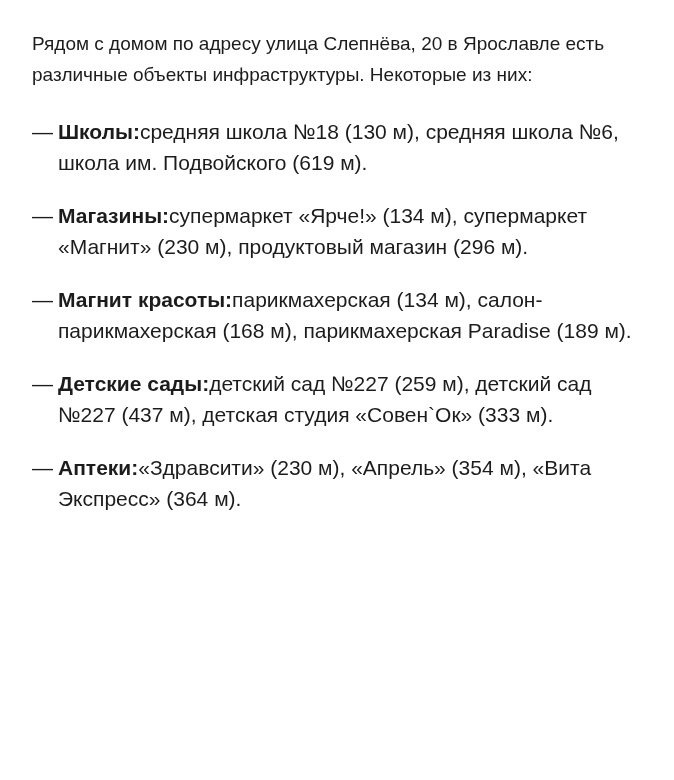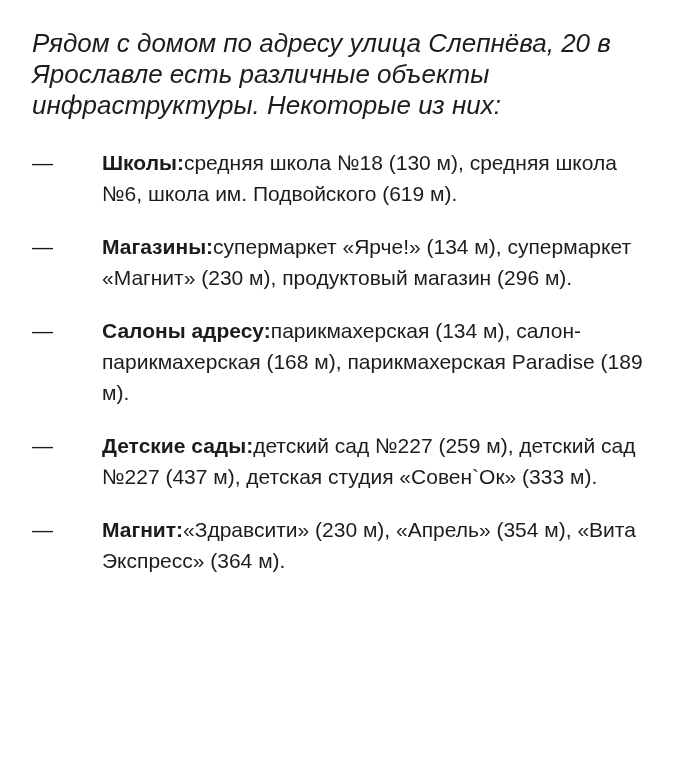--- a/index.html
+++ b/index.html
@@ -14,26 +14,25 @@
     color: #1a1a1a;
     overflow: hidden;
   }
   .page {
     box-sizing: border-box;
     width: 674px;
     height: 780px;
     padding: 28px 30px 0 32px;
   }
   .intro {
-    font-size: 26px;
+    font-size: 19px;
     line-height: 31px;
     color: #1c1c1c;
     margin: 0 0 26px 0;
     max-width: 600px;
-    font-style: italic;
   }
   .list {
     margin: 0;
     padding: 0;
     list-style: none;
   }
   .list-item {
     display: flex;
     align-items: flex-start;
     font-size: 21px;
@@ -44,21 +43,20 @@
   }
   .dash {
     flex: 0 0 auto;
     width: 26px;
     color: #1c1c1c;
     font-size: 21px;
     line-height: 31px;
   }
   .item-body {
     flex: 1 1 auto;
-    margin-left: 44px;
   }
   .item-label {
     font-weight: bold;
   }
   .item-text {
     font-weight: normal;
   }
 </style>
 </head>
 <body>
@@ -74,27 +72,27 @@
       <span class="item-body"><span class="item-label">Школы</span><span class="item-label">:</span><span class="item-text">средняя школа №18 (130 м), средняя школа №6, школа им. Подвойского (619 м).</span></span>
     </li>
 
     <li class="list-item">
       <span class="dash">—</span>
       <span class="item-body"><span class="item-label">Магазины</span><span class="item-label">:</span><span class="item-text">супермаркет «Ярче!» (134 м), супермаркет «Магнит» (230 м), продуктовый магазин (296 м).</span></span>
     </li>
 
     <li class="list-item">
       <span class="dash">—</span>
-      <span class="item-body"><span class="item-label">Салоны адресу</span><span class="item-label">:</span><span class="item-text">парикмахерская (134 м), салон-парикмахерская (168 м), парикмахерская Paradise (189 м).</span></span>
+      <span class="item-body"><span class="item-label">Магнит красоты</span><span class="item-label">:</span><span class="item-text">парикмахерская (134 м), салон-парикмахерская (168 м), парикмахерская Paradise (189 м).</span></span>
     </li>
 
     <li class="list-item">
       <span class="dash">—</span>
       <span class="item-body"><span class="item-label">Детские сады</span><span class="item-label">:</span><span class="item-text">детский сад №227 (259 м), детский сад №227 (437 м), детская студия «Совен`Ок» (333 м).</span></span>
     </li>
 
     <li class="list-item">
       <span class="dash">—</span>
-      <span class="item-body"><span class="item-label">Магнит</span><span class="item-label">:</span><span class="item-text">«Здравсити» (230 м), «Апрель» (354 м), «Вита Экспресс» (364 м).</span></span>
+      <span class="item-body"><span class="item-label">Аптеки</span><span class="item-label">:</span><span class="item-text">«Здравсити» (230 м), «Апрель» (354 м), «Вита Экспресс» (364 м).</span></span>
     </li>
 
   </ul>
 </div>
 
 </body></html>

